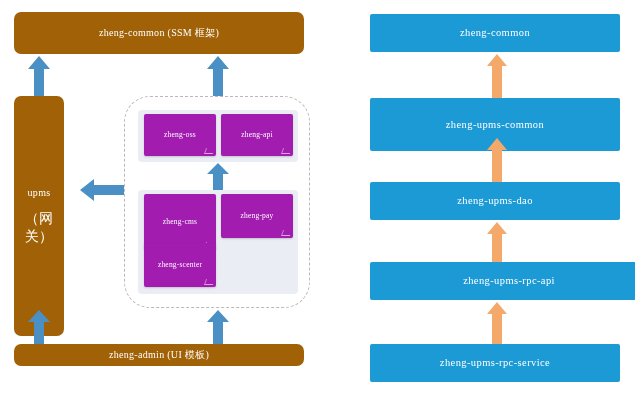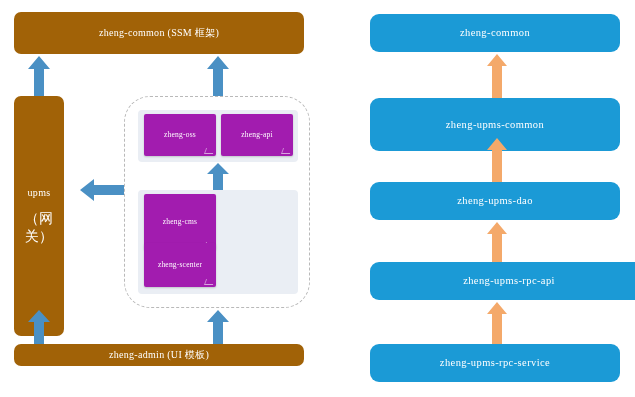--- a/index.html
+++ b/index.html
@@ -34,21 +34,21 @@
 
   .green {
     background: #a16207;
     border-radius: 7px;
     font-size: 10px;
     letter-spacing: .3px;
   }
 
   .blue-box {
     background: #1b9ad6;
-    border-radius: 9px;
+    border-radius: 2px;
     font-size: 10.5px;
     letter-spacing: .4px;
   }
 
   .orange {
     background: #a21caf;
     border-radius: 2px;
     font-size: 7.5px;
     letter-spacing: .2px;
     box-shadow: 0 1px 2px rgba(0,0,0,0.18);
@@ -125,20 +125,23 @@
   </div>
   <div class="box orange" style="left:221px; top:114px; width:72px; height:42px;">
     <span>zheng-api</span>
   </div>
 
   <div class="panel" style="left:138px; top:190px; width:160px; height:104px;"></div>
 
   <div class="box orange" style="left:144px; top:194px; width:72px; height:56px;text-align:right;">
     <span>zheng-cms</span>
   </div>
+  <div class="box orange" style="left:221px; top:194px; width:72px; height:44px;">
+    <span>zheng-pay</span>
+  </div>
   <div class="box orange" style="left:144px; top:243px; width:72px; height:44px;">
     <span>zheng-scenter</span>
   </div>
 
   <div class="arrow" style="left:27px; top:56px; width:24px; height:40px;">
     <svg viewBox="0 0 24 40" preserveAspectRatio="none">
       <polygon points="12,0 23,13 17,13 17,40 7,40 7,13 1,13" fill="#4a90c4"></polygon>
     </svg>
   </div>
 

